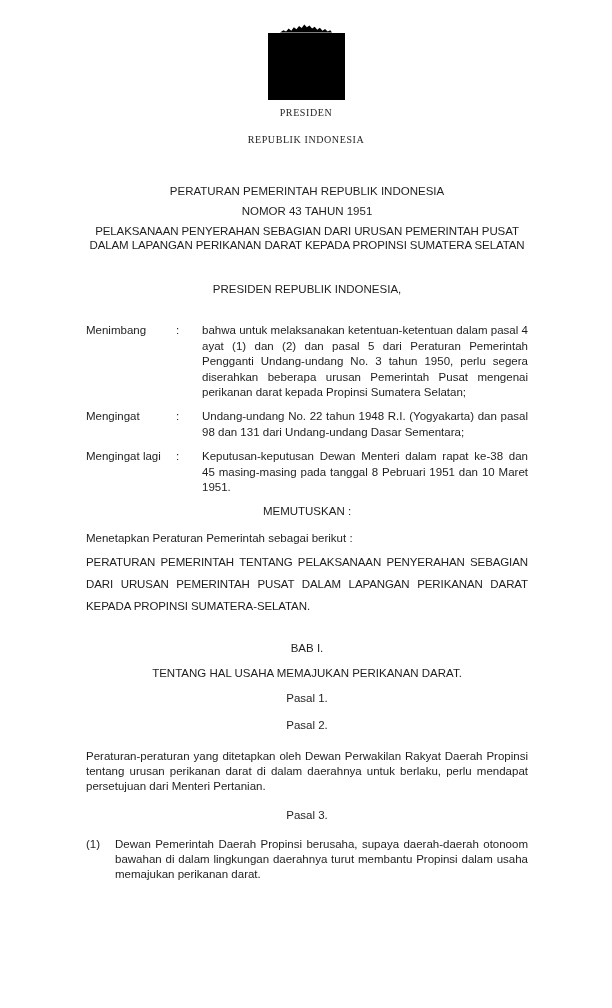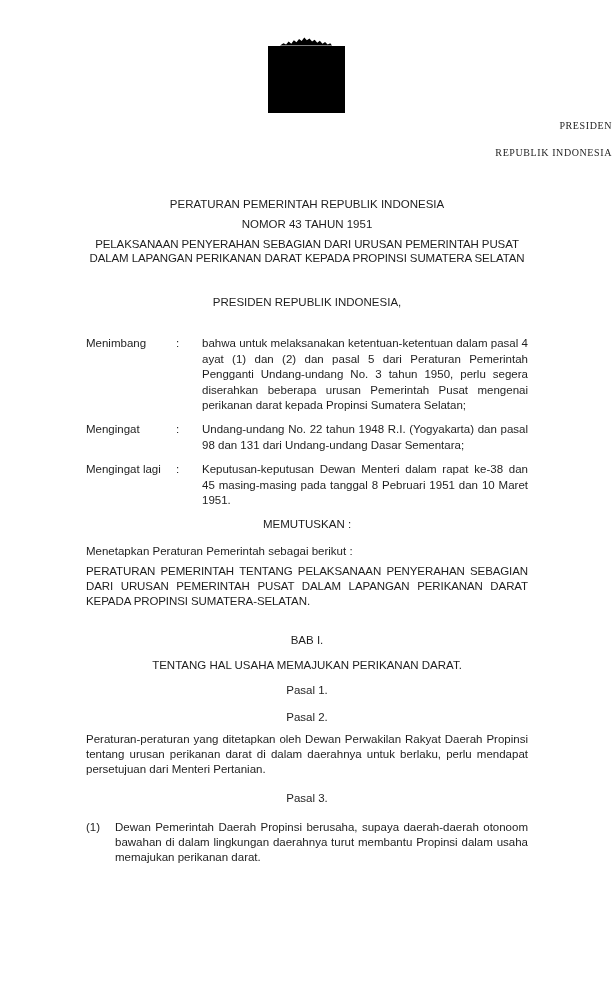--- a/index.html
+++ b/index.html
@@ -12,21 +12,21 @@
     color: #1e1e1e;
     font-family: "Liberation Sans", sans-serif;
     font-size: 11.5px;
     line-height: 15.4px;
     box-sizing: border-box;
     overflow: hidden;
   }
   .content { padding: 0 84px 0 86px; }
 
   
-  .emblem { padding-top: 37px; text-align: right; }
+  .emblem { padding-top: 24px; text-align: center; }
   .feathers { display: block; margin: 0 auto; width: 52px; height: 9px; }
   .emblem-box { width: 77px; height: 67px; background: #000000; margin: 0 auto; }
   .emblem-cap1, .emblem-cap2 {
     font-family: "Liberation Serif", serif;
     font-size: 10px;
     line-height: 11px;
     letter-spacing: 0.6px;
     color: #1e1e1e;
   }
   .emblem-cap1 { margin-top: 7px; }
@@ -51,32 +51,32 @@
   .clause { display: flex; margin-bottom: 9px; gap: 16px; }
   .clause-label { width: 74px; flex: 0 0 74px; white-space: nowrap; }
   .clause-colon { width: 10px; flex: 0 0 10px; }
   .clause-text { flex: 1 1 auto; text-align: justify; }
 
   .memutuskan { margin: 9px 0 0 0; text-align: center; }
   .enacting { margin: 11px 0 0 0; }
   .decision-title {
     margin: 5px 0 0 0;
     text-align: justify;
-    line-height: 15px;
+    line-height: 22px;
     letter-spacing: -0.1px;
   }
 
   
   .bab-number { margin: 24px 0 0 0; text-align: center; }
   .bab-title { margin: 9px 0 0 0; text-align: center; }
   .pasal-1-heading { margin: 10px 0 0 0; text-align: center; }
   .pasal-heading { margin: 11px 0 0 0; text-align: center; }
   .pasal-3-heading { margin: 13px 0 0 0; text-align: center; }
   .article-body { margin: 12px 0 0 0; text-align: justify; line-height: 15.2px; }
-  .article-body.p2 { margin-top: 7px; }
+  .article-body.p2 { margin-top: 16px; }
   .numbered-item { display: flex; margin-top: 14px; line-height: 15.2px; }
   .item-number { width: 29px; flex: 0 0 29px; }
   .item-text { flex: 1 1 auto; text-align: justify; }
 </style>
 </head>
 <body>
 
 <div class="page">
 
   <div class="emblem">

